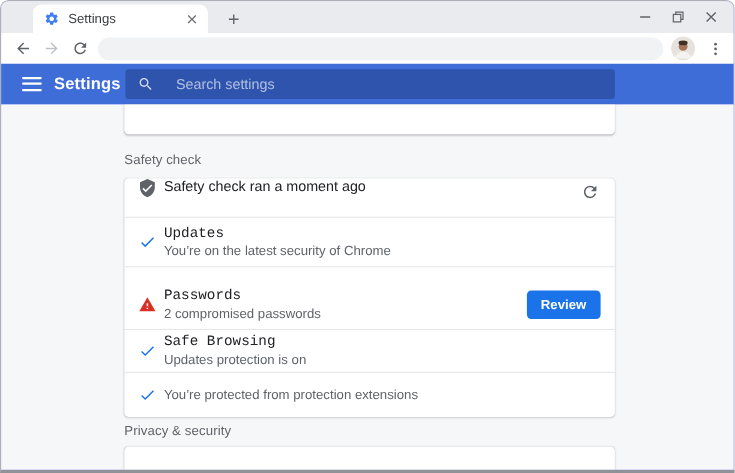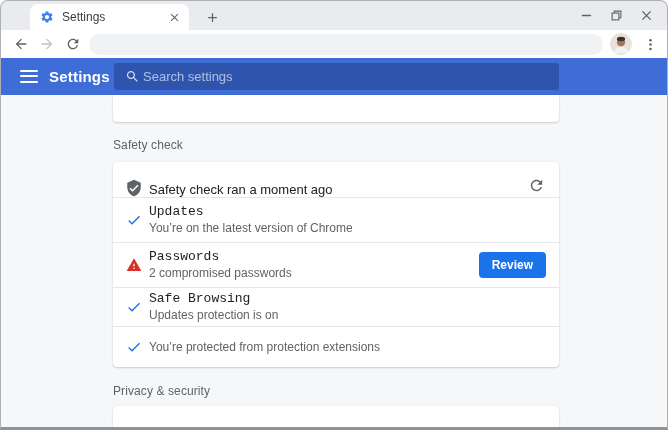--- a/index.html
+++ b/index.html
@@ -48,21 +48,21 @@
   .avatar { width:22px; height:22px; border-radius:50%; overflow:hidden; flex:0 0 auto; margin-right:8px; cursor:pointer; }
   .menu-dots { width:20px; height:24px; display:flex; align-items:center; justify-content:center; cursor:pointer; flex:0 0 auto; }
 
   
   .appheader { position:relative; height:37px; background:#3e6dd8; }
   .hamburger { position:absolute; left:19px; top:12px; width:18px; height:13px; cursor:pointer; }
   .hamburger span { display:block; height:2px; background:#fff; border-radius:1px; margin-bottom:3.4px; }
   .app-title { position:absolute; left:48px; top:10px; color:#fff; font-size:15px; font-weight:bold; letter-spacing:.2px; }
   .searchbox {
     position:absolute; left:113px; top:5px; width:445px; height:27px; box-sizing:border-box;
-    background:#2e54ad; border-radius:3px; display:flex; align-items:center; padding:0 11px; gap:1px;
+    background:#2e54ad; border-radius:3px; display:flex; align-items:center; padding:0 11px; gap:18px;
   }
   .searchbox input {
     flex:1; border:none; outline:none; background:transparent;
     font-size:13px; color:#fff; font-family:"Liberation Sans", sans-serif;
   }
   .searchbox input::placeholder { color:rgba(255,255,255,.62); }
 
   
   .content { position:absolute; top:94px; left:0; right:0; bottom:0; background:#f6f7f9; }
   .col { position:absolute; left:112px; width:446px; }
@@ -71,31 +71,31 @@
     box-shadow:0 1px 2px rgba(60,64,67,.22), 0 0 1px rgba(60,64,67,.14);
   }
   .card-top    { top:0;    height:27px; border-radius:0 0 4px 4px; }
   .card-bottom { top:311px; bottom:0;  border-radius:4px 4px 0 0; }
   .section-label { position:absolute; font-size:12px; font-weight:normal; color:#5f6368; letter-spacing:.1px; }
   .label-safety  { top:43px; }
   .label-privacy { top:289px; }
   .safety-card { top:67px; }
 
   .status-row {
-    height:35px; display:flex; align-items:flex-end;
+    height:35px; display:flex; align-items:flex-start;
     padding:0 11px 0 12px; border-bottom:1px solid #e4e6e8;
   }
   .status-row .icn { width:18px; display:flex; justify-content:center; }
   .status-text { flex:1; margin-left:6px; font-size:13px; color:#202124; }
   .rerun-btn { width:24px; height:24px; display:flex; align-items:center; justify-content:center; cursor:pointer; border-radius:50%; }
 
   .item-row { display:flex; align-items:center; padding:0 13px 0 12px; border-bottom:1px solid #e4e6e8; }
   .item-row:last-child { border-bottom:none; }
   .row-updates  { height:44px; }
-  .row-passwords{ height:44px; }
+  .row-passwords{ height:44px;margin-top:12px; }
   .row-safebrowsing { height:38px; }
   .row-extensions   { height:40px; }
   .item-row .icn { width:18px; display:flex; justify-content:center; flex:0 0 auto; }
   .item-text { flex:1; margin-left:6px; }
   .item-title { font-size:13px; color:#202124; line-height:16px;font-family:Liberation Mono, monospace; }
   .item-sub   { font-size:12px; color:#5f6368; line-height:15px; margin-top:1px; }
   .review-btn {
     flex:0 0 auto; height:26px; padding:0 13px; border:none; border-radius:4px;
     background:#1a73e8; color:#fff; font-size:12px; font-weight:bold;
     font-family:"Liberation Sans", sans-serif; cursor:pointer;
@@ -222,21 +222,21 @@
       </div>
 
       <div class="item-row row-updates">
         <span class="icn">
           <svg viewBox="0 0 24 24" width="16" height="16" fill="#1a73e8">
               <path d="M9 16.17 4.83 12l-1.42 1.41L9 19 21 7l-1.41-1.41z"></path>
             </svg>
         </span>
         <span class="item-text">
           <div class="item-title">Updates</div>
-          <div class="item-sub">You’re on the latest version of Chrome</div>
+          <div class="item-sub">You’re on the latest security of Chrome</div>
         </span>
       </div>
 
       <div class="item-row row-passwords">
         <span class="icn">
           <svg viewBox="0 0 24 24" width="16" height="16" fill="#d93025">
               <path d="M1 21h22L12 2 1 21zm12-3h-2v-2h2v2zm0-4h-2v-4h2v4z"></path>
             </svg>
         </span>
         <span class="item-text">

